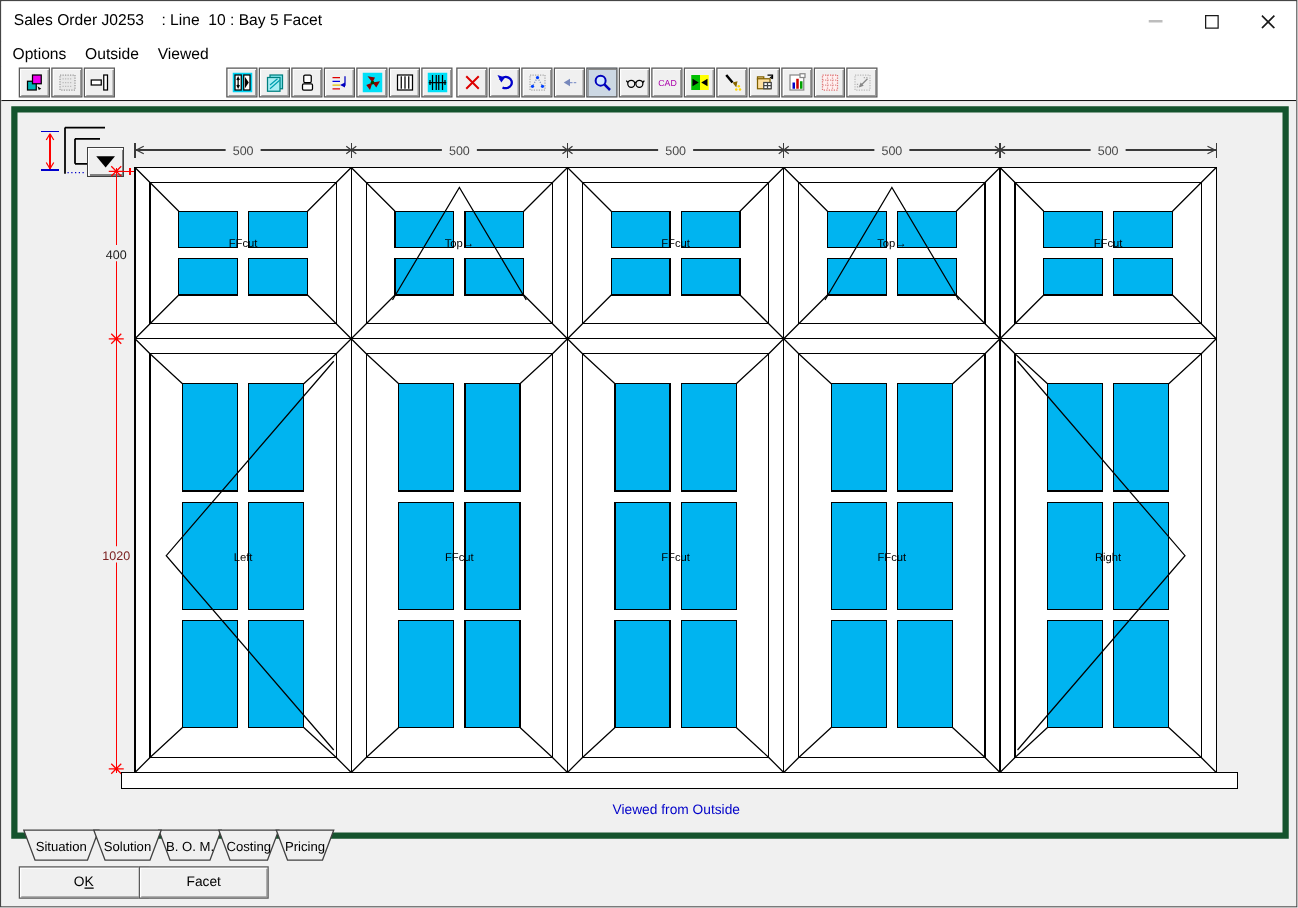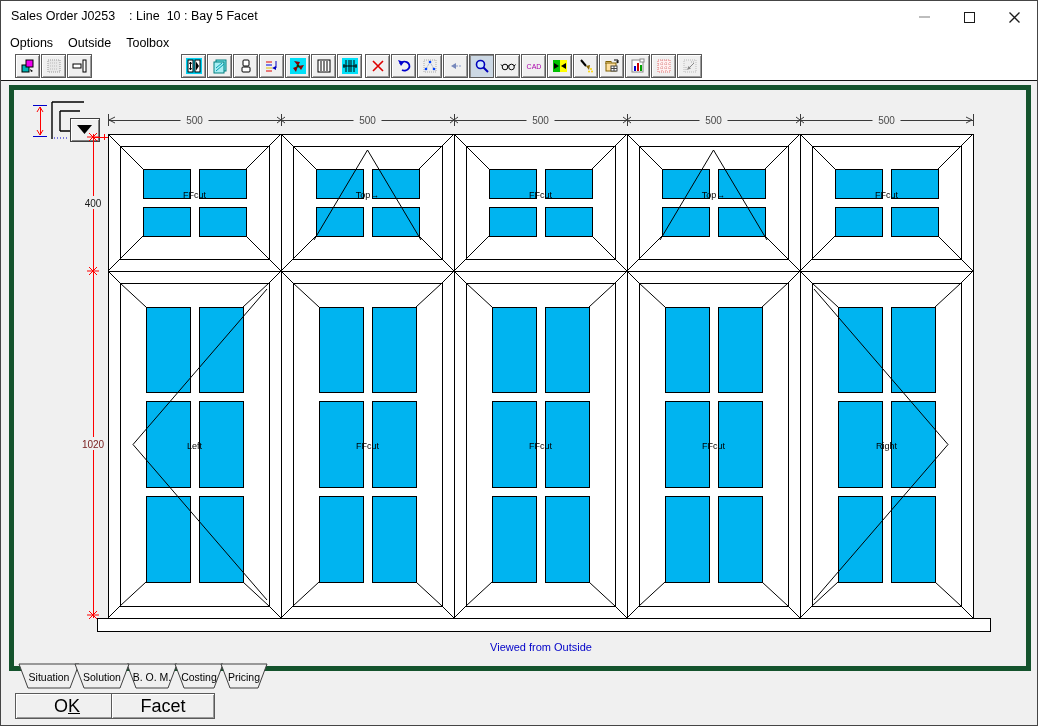--- a/index.html
+++ b/index.html
@@ -23,21 +23,21 @@
       display:flex;align-items:center;justify-content:center;}
   .tb svg{display:block;}
   .tb.pressed{background:#ccd8e4;box-shadow:inset 1px 1px 0 #8a8a8a;}
   
   .client{position:absolute;top:80px;left:0;right:0;bottom:0;background:#f0f0f0;}
   .canvas{position:absolute;left:8px;top:4px;width:1012px;height:576px;background:#f0f0f0;border:5px solid #14532d;}
   .canvas svg{display:block;}
   .tabstrip{position:absolute;left:0;top:582px;}
   .btn{position:absolute;top:612px;width:104px;height:26px;background:#f0f0f0;border:1px solid #5a5a5a;
        box-shadow:inset 1px 1px 0 #ffffff, inset -1px -1px 0 #9a9a9a;
-       font-family:"Liberation Sans",sans-serif;font-size:18px;color:#000;}
+       font-family:"Liberation Sans",sans-serif;font-size:11px;color:#000;}
   .btn .u{text-decoration:underline;}
   #okbtn{left:14px;} #cancelbtn{left:110px;}
 </style>
 </head>
 <body>
 
 <div id="app">
 
   <div class="titlebar">
     <span class="title">Sales Order J0253    : Line  10 : Bay 5 Facet</span>
@@ -52,21 +52,21 @@
         <svg width="11" height="11">
           <path d="M0.5 0.5L10.5 10.5M10.5 0.5L0.5 10.5" stroke="#1a1a1a" stroke-width="1.3"></path>
         </svg>
       </div>
     </div>
   </div>
 
   <div class="menubar">
     <span class="menu-item">Options</span>
     <span class="menu-item">Outside</span>
-    <span class="menu-item">Toolbox</span>
+    <span class="menu-item">Viewed</span>
   </div>
 
   <div class="toolbar" id="toolbar">
       <div class="tbgroup" style="left: 14px;">
         <div class="tb normal">
           <svg width="16" height="16">
             <rect x="2" y="7" width="7" height="7" fill="#00b6b6" stroke="#000"></rect>
             <rect x="6" y="2" width="7" height="7" fill="#ee00ee" stroke="#000"></rect>
             <path d="M10 11l3 2-2 1z" fill="#000"></path>
           </svg>

